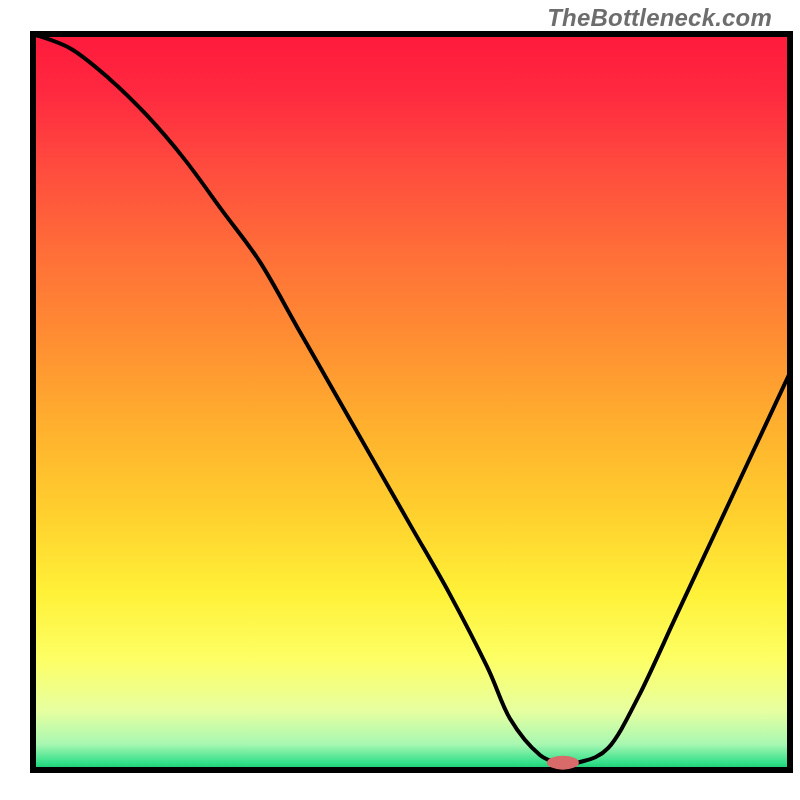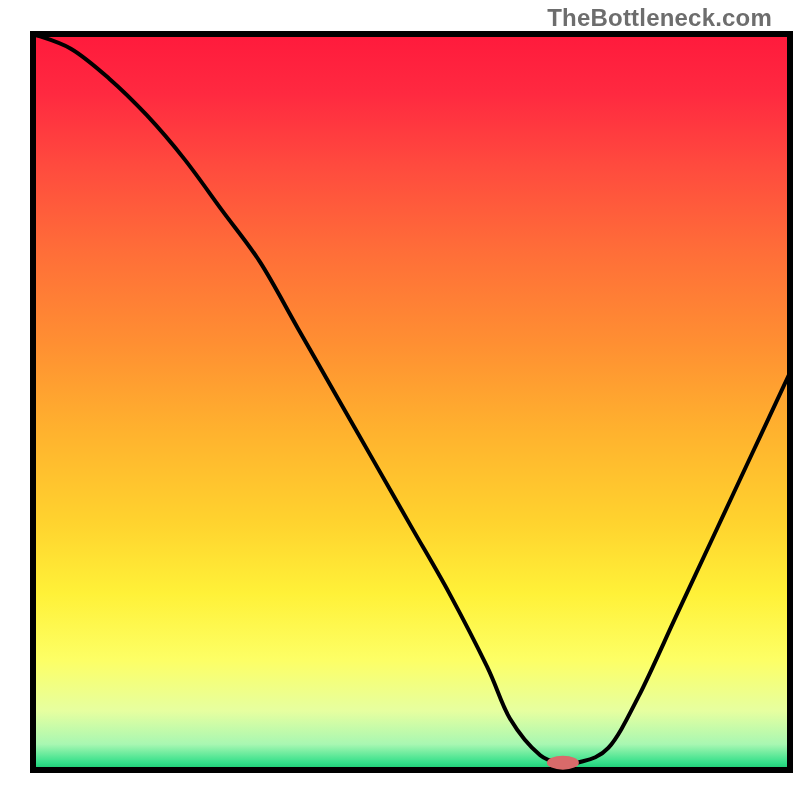--- a/index.html
+++ b/index.html
@@ -8,20 +8,21 @@
     width: 800px;
     height: 800px;
     background: #fff;
     overflow: hidden;
     font-family: Arial, Helvetica, sans-serif;
   }
   .stage {
     position: relative;
     width: 784px;
     height: 800px;
+    font-style: italic;
   }
   .watermark {
     position: absolute;
     top: 4px;
     right: 12px;
     font-size: 24px;
     font-weight: 600;
     color: #6d6d6d;
     letter-spacing: 0.2px;
     font-family: "Verdana", "Geneva", sans-serif;

